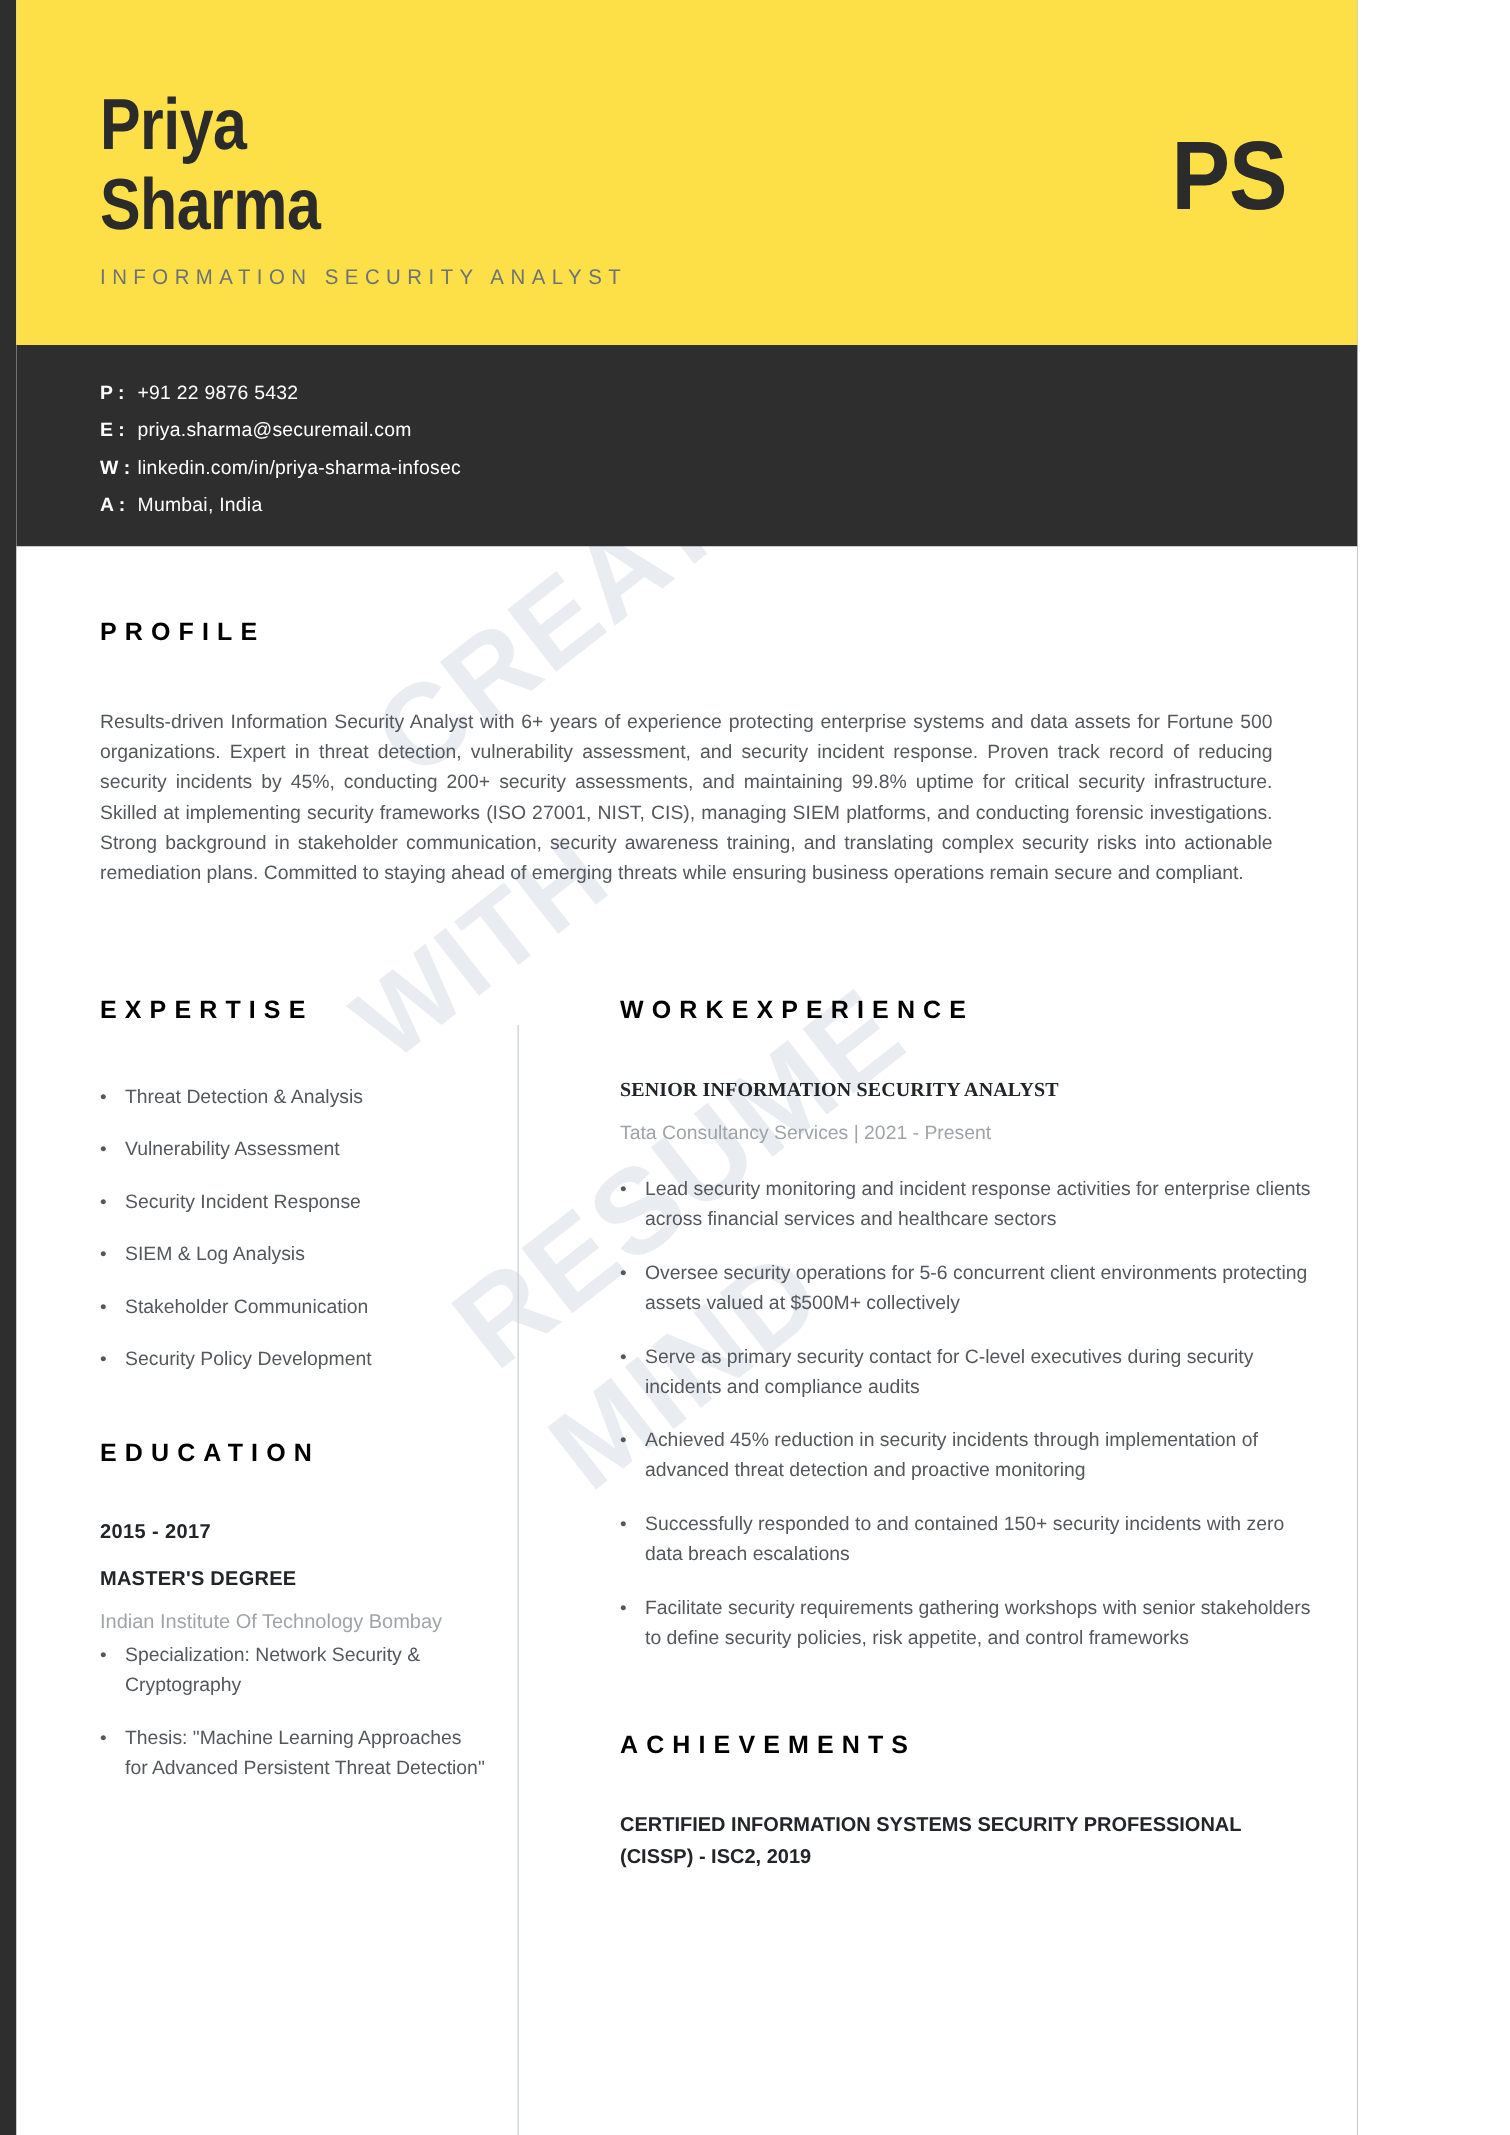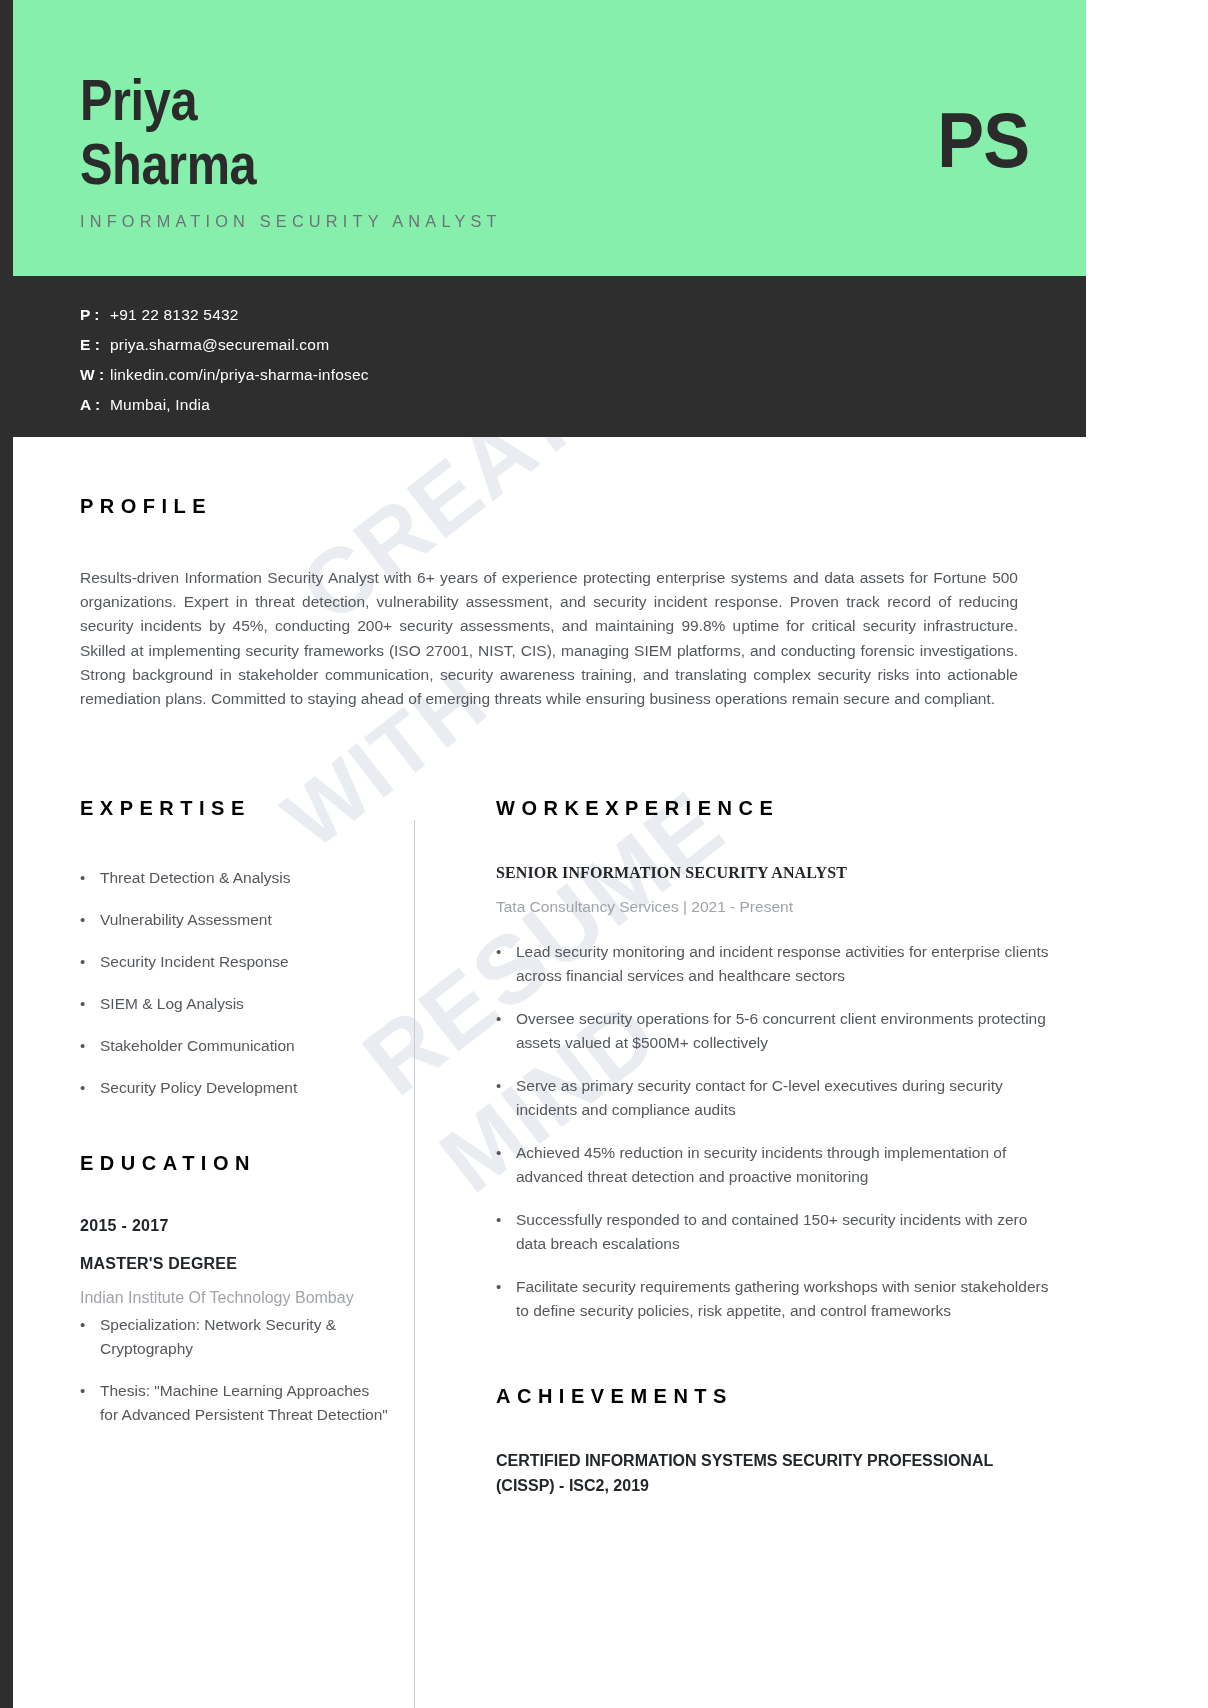--- a/index.html
+++ b/index.html
@@ -64,21 +64,21 @@
   .wm2 { left: 252px; top: 790px; font-size: 86px; transform: rotate(-38deg); }
   .wm3 { left: 330px; top: 1030px; font-size: 96px; transform: rotate(-38deg); }
   .wm4 { left: 408px; top: 1130px; font-size: 92px; transform: rotate(-38deg); }
 
   
   .header {
     position: absolute;
     left: 0; top: 0;
     width: 1073px;
     height: 276px;
-    background: #86efac;
+    background: #fde047;
     z-index: 10;
   }
   .name-block {
     position: absolute;
     left: 67px;
     top: 68px;
   }
   .name-line {
     font-family: "Liberation Sans", sans-serif;
     font-weight: bold;
@@ -293,21 +293,21 @@
         <div class="name-line">Sharma</div>
         <div class="job-title">INFORMATION SECURITY ANALYST</div>
       </div>
       <div class="monogram">PS</div>
     </div>
 
     <div class="contact-bar">
       <div class="contact-list">
         <div class="contact-row">
           <span class="contact-key">P :</span>
-          <span class="contact-val">+91 22 8132 5432</span>
+          <span class="contact-val">+91 22 9876 5432</span>
         </div>
         <div class="contact-row">
           <span class="contact-key">E :</span>
           <span class="contact-val">priya.sharma@securemail.com</span>
         </div>
         <div class="contact-row">
           <span class="contact-key">W :</span>
           <span class="contact-val">linkedin.com/in/priya-sharma-infosec</span>
         </div>
         <div class="contact-row">

